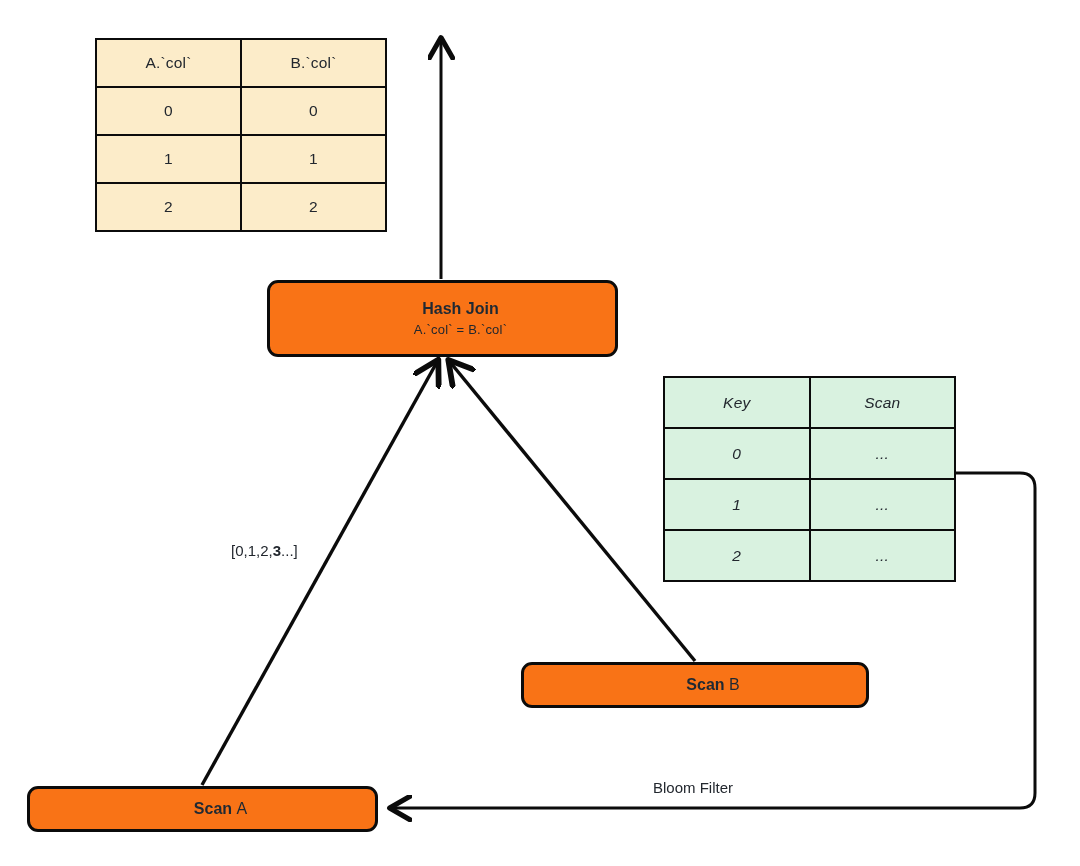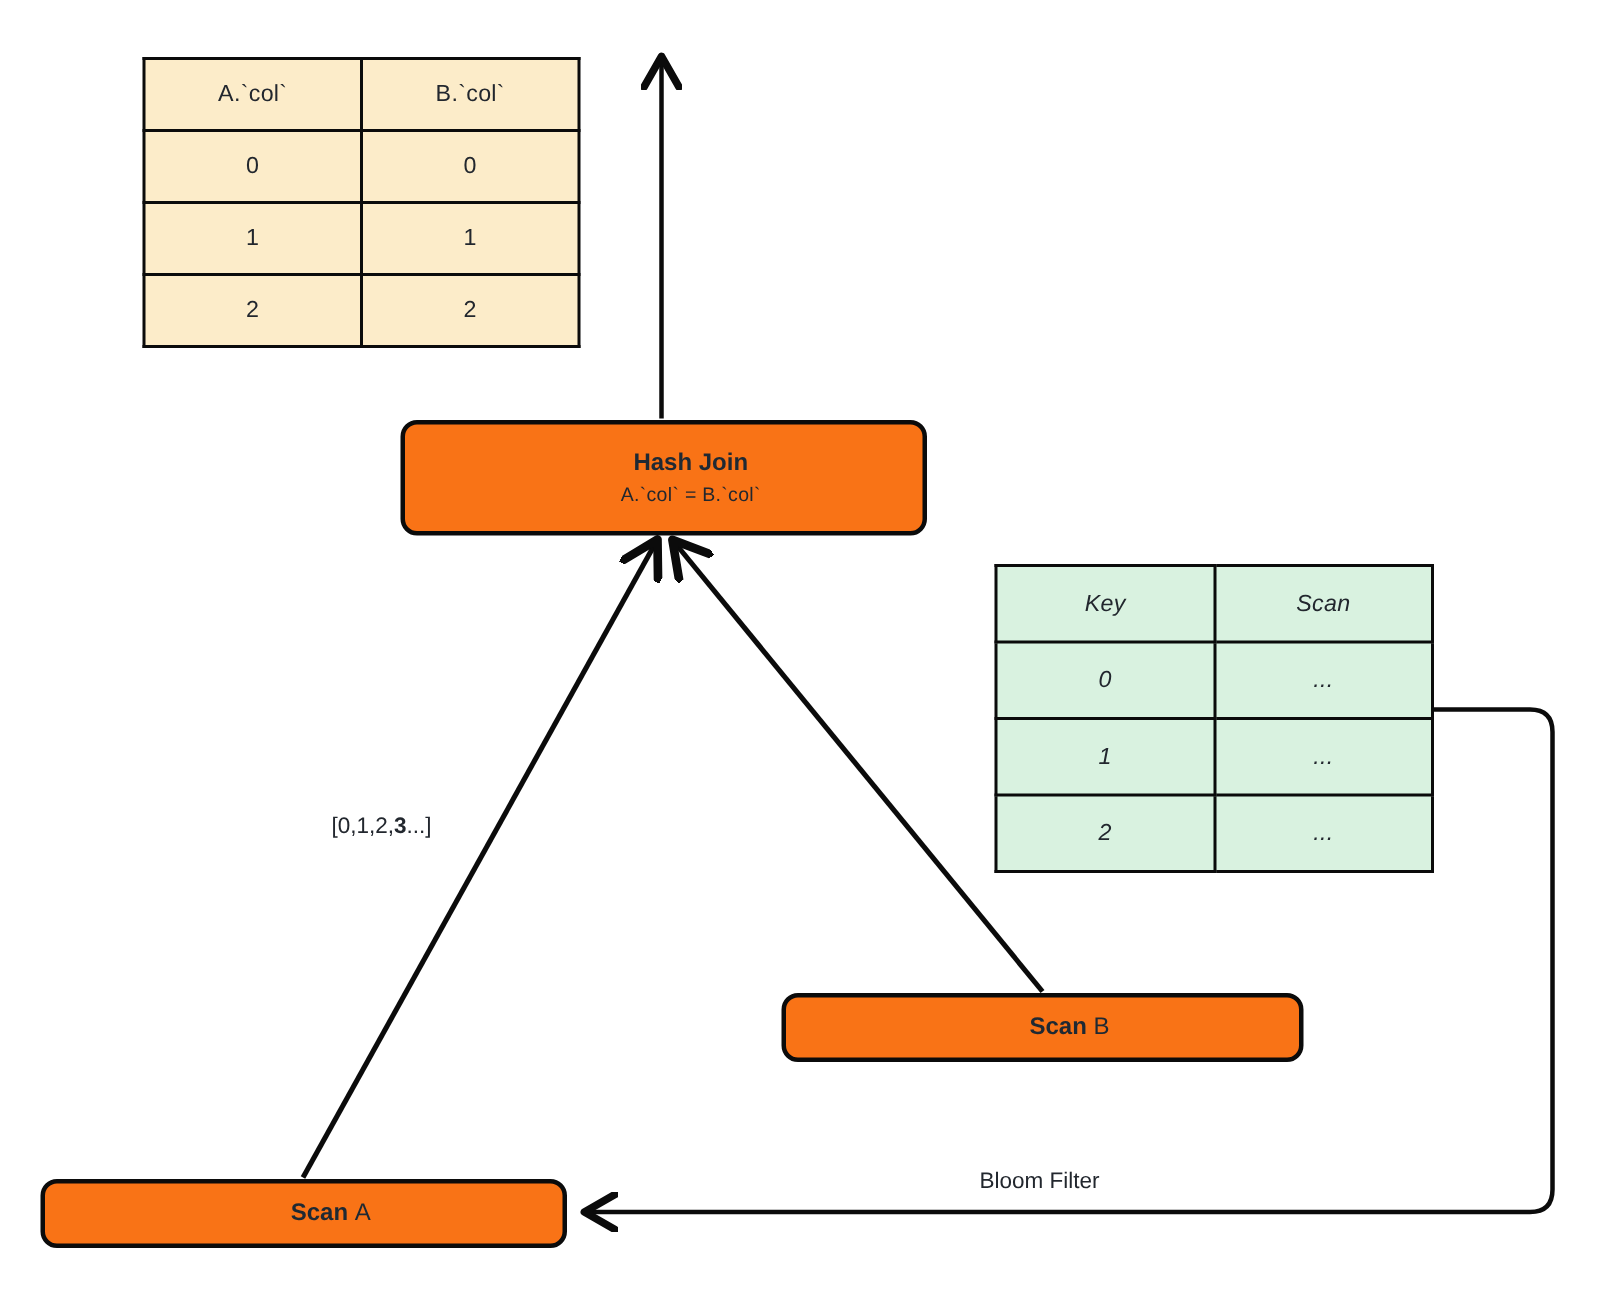--- a/index.html
+++ b/index.html
@@ -93,21 +93,21 @@
   .box-scana    { left: 27px;  top: 786px; width: 351px; height: 46px; }
 
   
   .edge-label {
     position: absolute;
     font-size: 15px;
     color: #22272e;
     white-space: nowrap;
   }
   .edge-label b { font-weight: 700; }
-  .lbl-keys  { left: 221px; top: 542px; }
+  .lbl-keys  { left: 231px; top: 542px; }
   .lbl-bloom { left: 653px; top: 779px; text-align: right; }
 </style>
 </head>
 <body>
 
 <div id="canvas">
 
   <svg class="edges" viewBox="0 0 1080 866" xmlns="http://www.w3.org/2000/svg">
     <defs>
       <marker id="arrowhead" markerWidth="9" markerHeight="9" refX="6.6" refY="4.5" orient="auto" markerUnits="strokeWidth">

